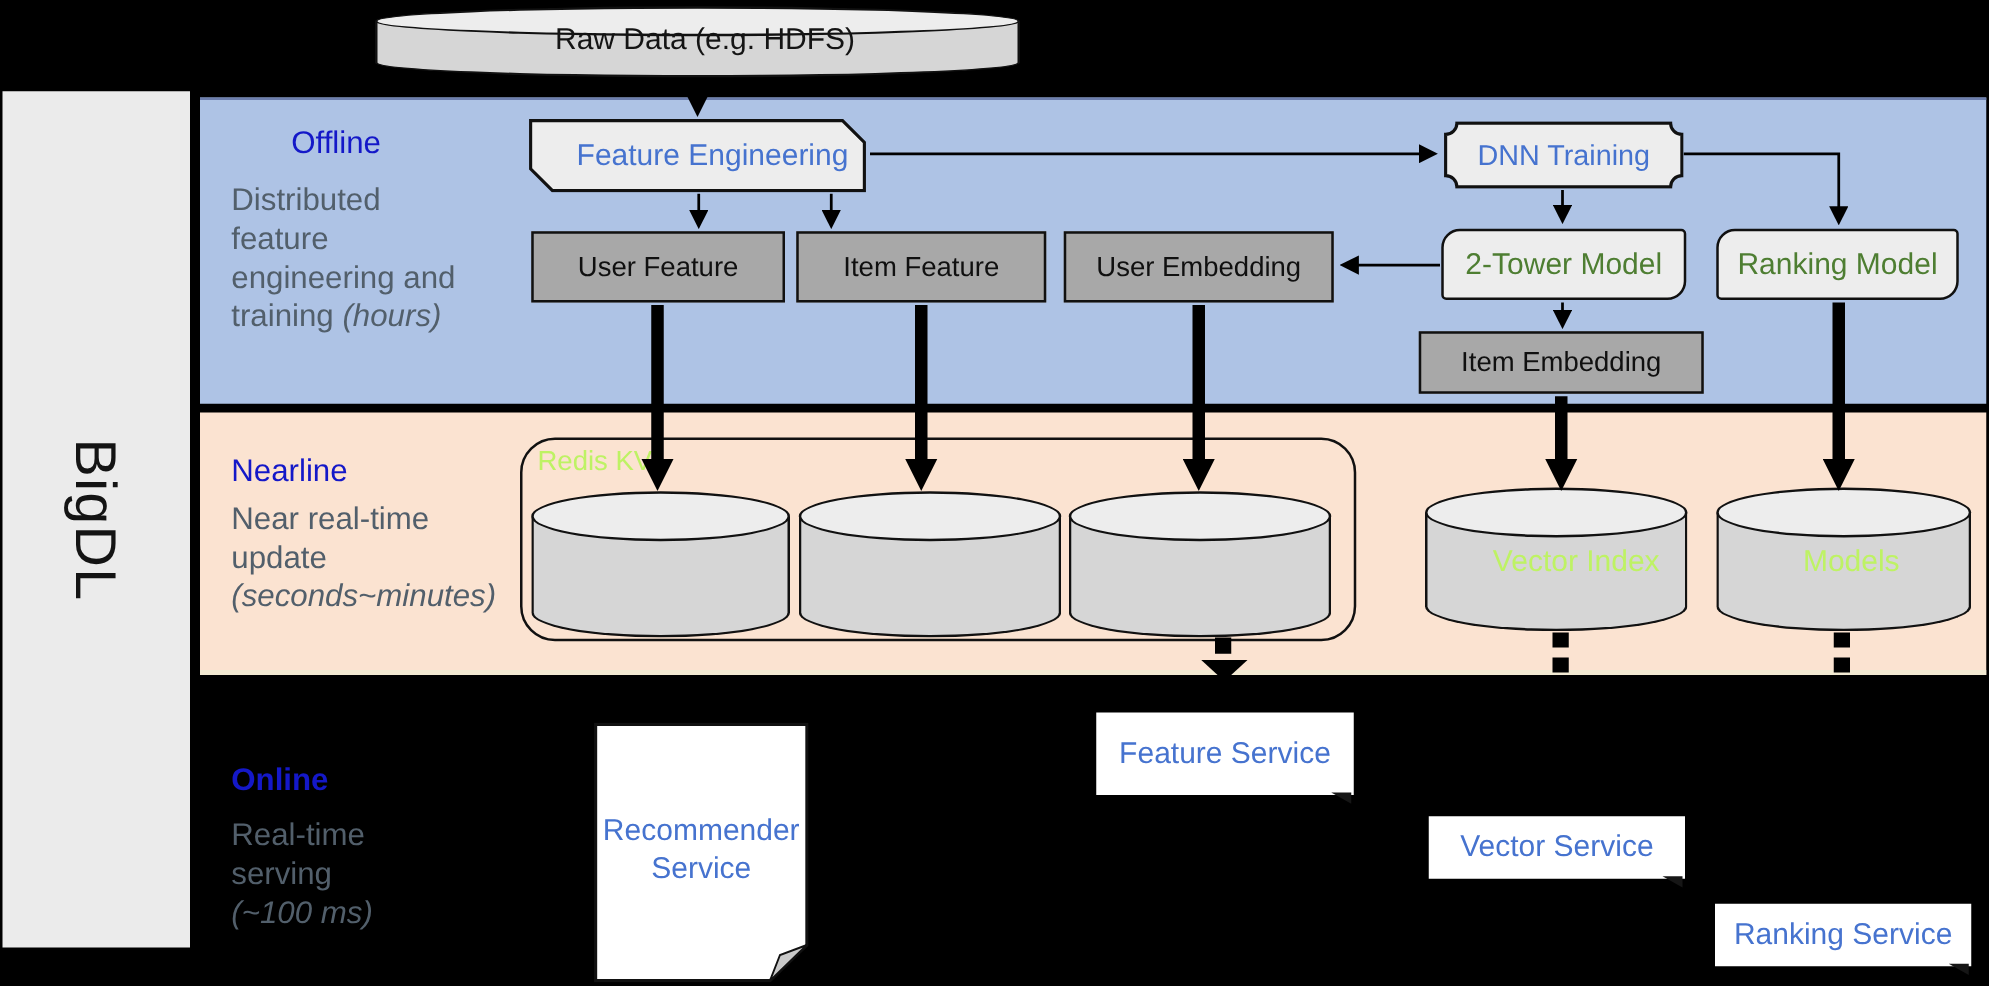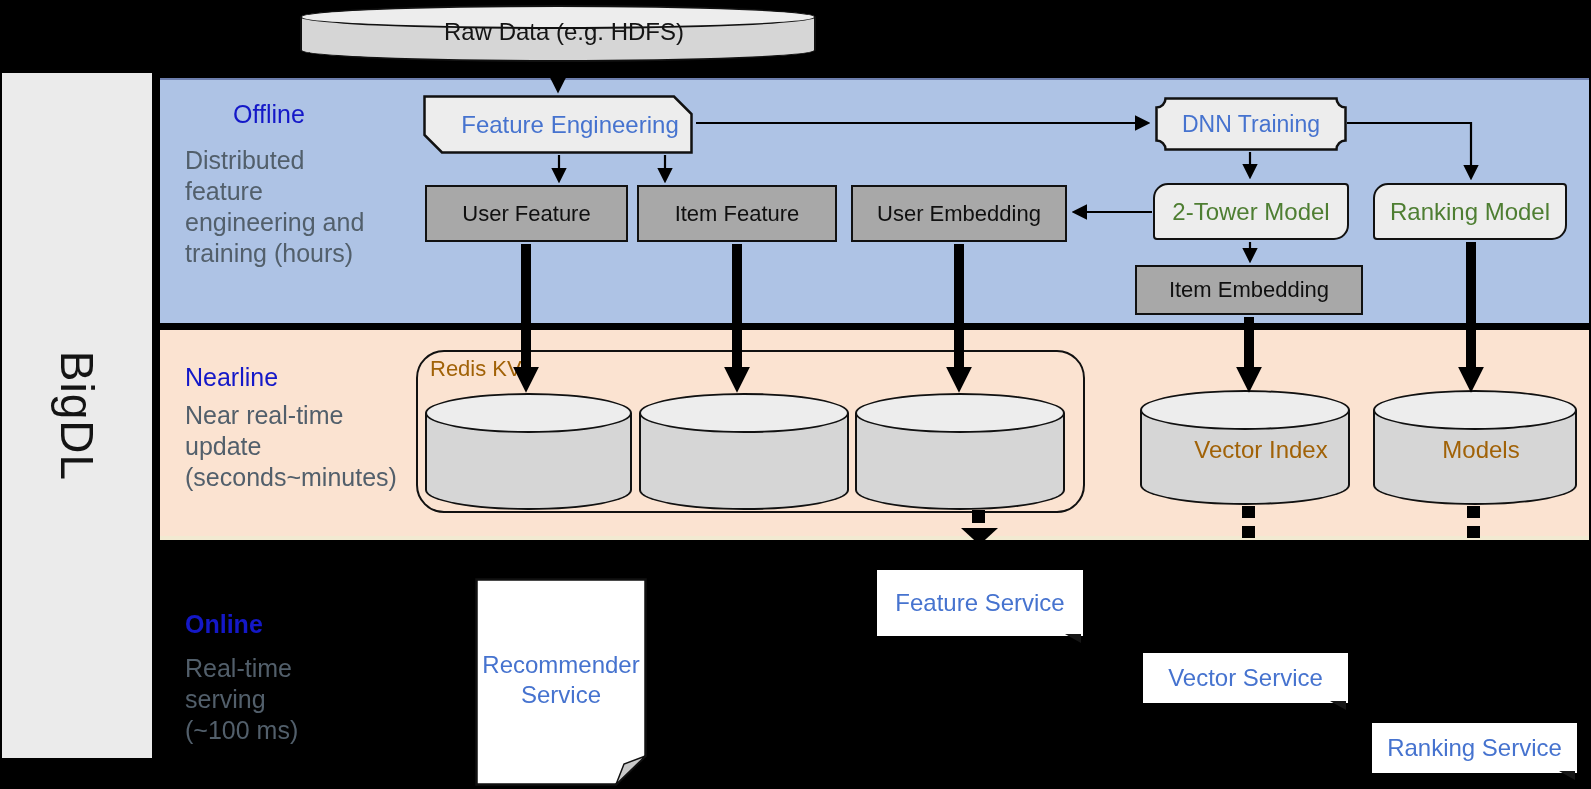--- a/index.html
+++ b/index.html
@@ -14,30 +14,30 @@
     display:flex;align-items:center;justify-content:center;}
   .sidebar .brand{transform:rotate(90deg);font-size:46px;color:#141414;letter-spacing:1px;white-space:nowrap;}
 
   
   .band-offline{left:160px;top:78px;width:1429px;height:245px;background:#aec3e5;border-top:2px solid #6d7fae;}
   .band-nearline{left:160px;top:330px;width:1429px;height:210px;background:#fbe3d1;border-bottom:4px solid #f2ead2;}
 
   .lane-label{font-size:25px;color:#1418c8;font-weight:bold;}
   .lane-label.normal{font-weight:normal;}
   .lane-desc{font-size:25px;color:#525f6b;line-height:31px;}
-  .it{}
+  .it{font-style:italic;}
 
   
   .graybox{background:#a8a8a8;border:2.5px solid #111;display:flex;align-items:center;justify-content:center;
     font-size:22px;color:#101010;}
   .roundbox{background:#ededed;border:2.5px solid #111;border-radius:15px 4px 15px 4px;
     display:flex;align-items:center;justify-content:center;font-size:24px;color:#4e7e32;}
   .shape-label{display:flex;align-items:center;justify-content:center;text-align:center;}
   .blue-text{color:#4673cf;}
-  .brown-text{color:#a16207;}
+  .brown-text{color:#bef264;}
 
   
   .cyl{position:absolute;}
   .cyl .body{position:absolute;left:0;right:0;top:var(--ry);bottom:0;background:#d6d6d6;
     border:2.5px solid #111;border-top:none;border-radius:0 0 50% 50% / 0 0 var(--ry) var(--ry);box-sizing:border-box;}
   .cyl .cap{position:absolute;left:0;right:0;top:0;height:calc(var(--ry)*2);background:#ededed;
     border:2.5px solid #111;border-radius:50%;box-sizing:border-box;}
   .cyl .lbl{position:absolute;left:0;right:0;top:var(--ry);bottom:16px;display:flex;align-items:center;justify-content:center;margin-left:12px;}
 
   

